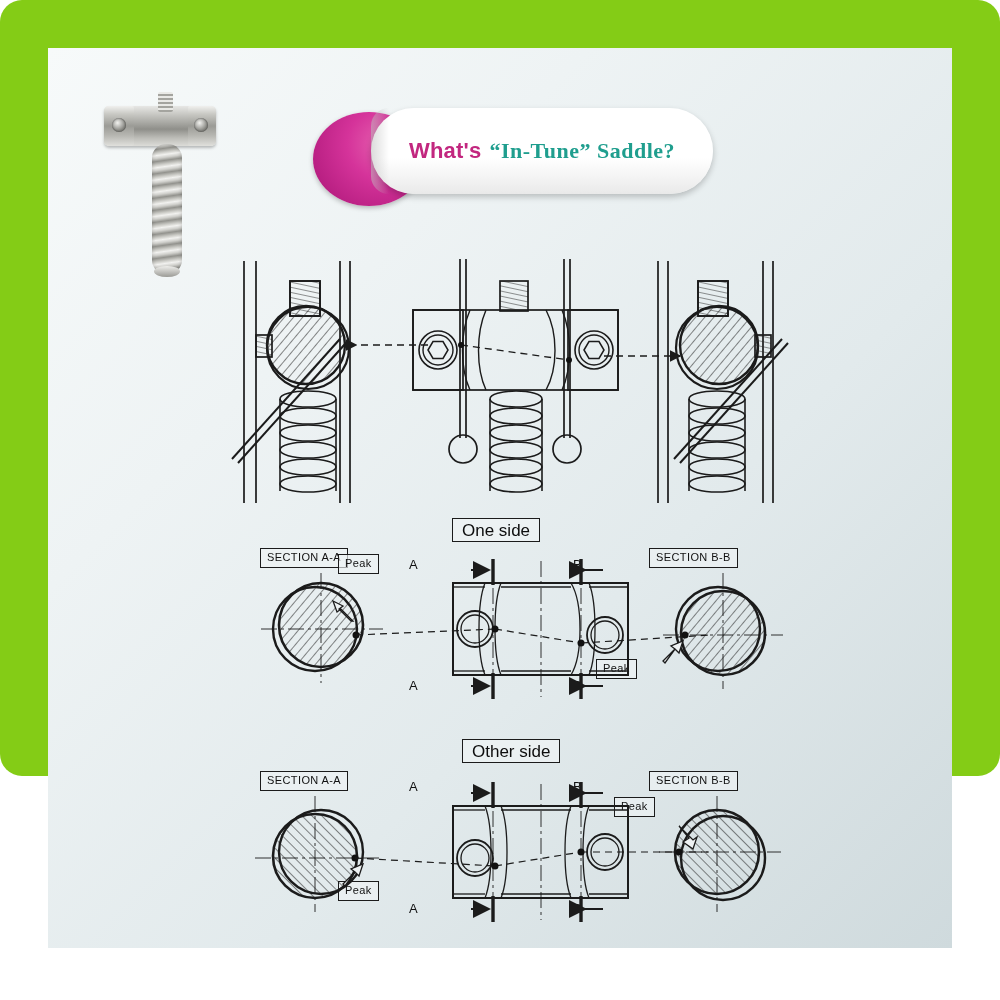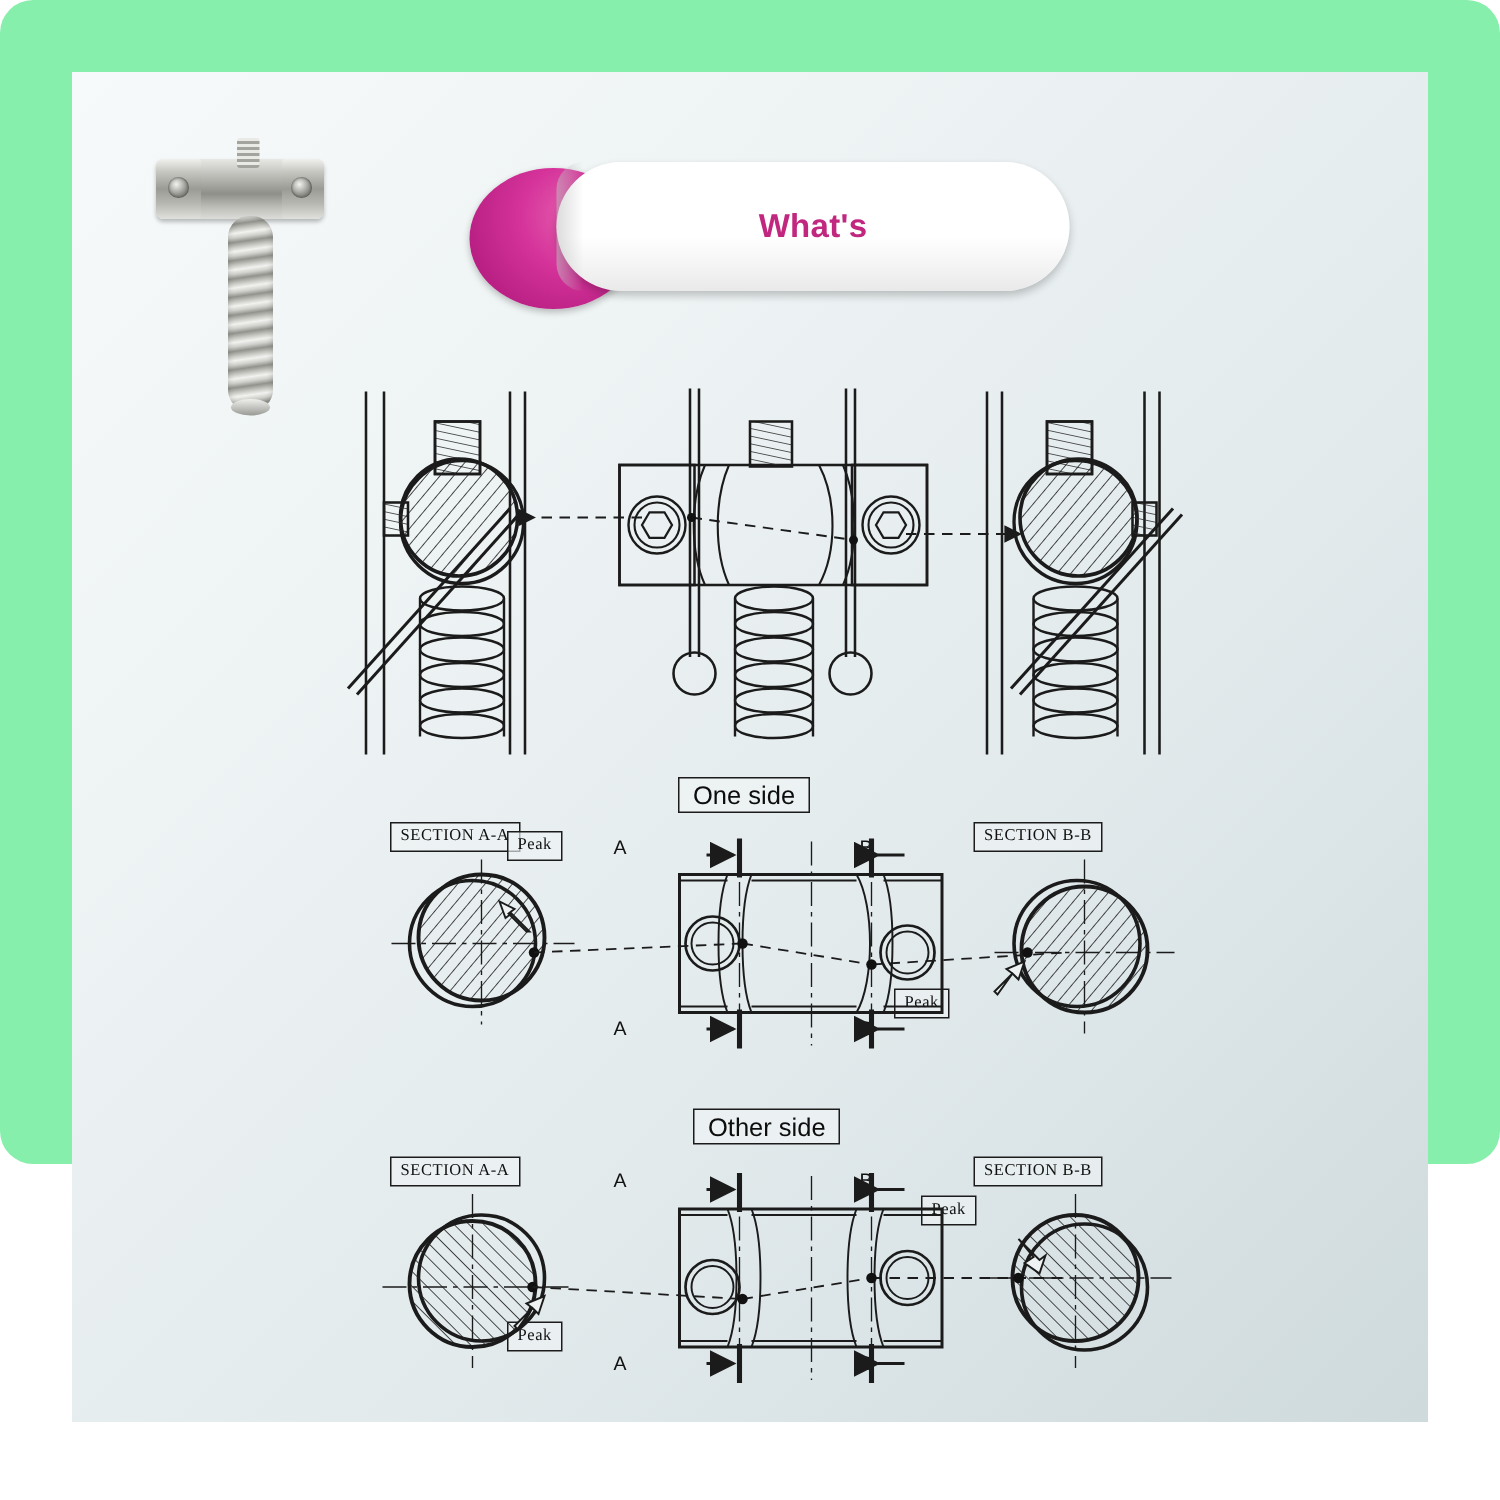--- a/index.html
+++ b/index.html
@@ -4,21 +4,21 @@
 <style>
   html,body{margin:0;padding:0;}
   body{
     width:1000px;height:1000px;
     background:#ffffff;
     font-family:"Liberation Sans", sans-serif;
     overflow:hidden;
   }
   #stage{
     position:absolute;left:0;top:0;width:1000px;height:776px;
-    background:#86efac;
+    background:#84cc16;
     border-radius:22px;
   }
   
   #canvas{
     position:absolute;left:48px;top:48px;width:904px;height:900px;
     background:
       linear-gradient(135deg,#f7fafa 0%, #eef3f4 30%, #e2eaec 62%, #cfdadd 100%);
     overflow:hidden;
   }
   
@@ -76,21 +76,21 @@
   }
   .spring-tip{
     position:absolute;left:58px;top:178px;width:26px;height:11px;border-radius:50%;
     background:linear-gradient(180deg,#efefec,#9a9a95);
   }
 
   
   .lbl-box{
     position:absolute;border:1.4px solid #1b1b1b;background:rgba(238,243,244,.65);
     color:#111;font-size:11px;line-height:1;padding:3px 6px 4px 6px;
-    font-family:Liberation Serif, serif;white-space:nowrap;letter-spacing:.4px;
+    font-family:Liberation Sans, sans-serif;white-space:nowrap;letter-spacing:.4px;
   }
   .title-box{
     position:absolute;border:1.6px solid #1b1b1b;background:rgba(240,244,245,.7);
     color:#0d0d0d;font-size:17px;font-weight:500;padding:2px 9px 0 9px;
     white-space:nowrap;font-family:"Liberation Sans",sans-serif;
   }
   .cut-letter{
     position:absolute;font-size:13px;color:#111;font-family:"Liberation Sans",sans-serif;
   }
   svg{display:block;overflow:visible;}
@@ -110,20 +110,21 @@
       <div class="top-screw"></div>
       <div class="spring"></div>
       <div class="spring-tip"></div>
     </div>
 
     <div id="banner-wrap">
       <div class="banner-circle"></div>
       <div class="banner-plate"></div>
       <div class="banner-text">
         <span class="t-whats">What's</span>
+        <span class="t-intune">“In-Tune” Saddle?</span>
       </div>
     </div>
 
     <svg style="position:absolute;left:180px;top:205px;" width="560" height="250" viewBox="0 0 560 250">
       <defs>
         <pattern id="hatchA" width="7" height="7" patternTransform="rotate(40)" patternUnits="userSpaceOnUse">
           <line x1="0" y1="0" x2="0" y2="7" stroke="#232323" stroke-width="1.1"></line>
         </pattern>
         <pattern id="hatchB" width="7" height="7" patternTransform="rotate(135)" patternUnits="userSpaceOnUse">
           <line x1="0" y1="0" x2="0" y2="7" stroke="#232323" stroke-width="1.1"></line>

